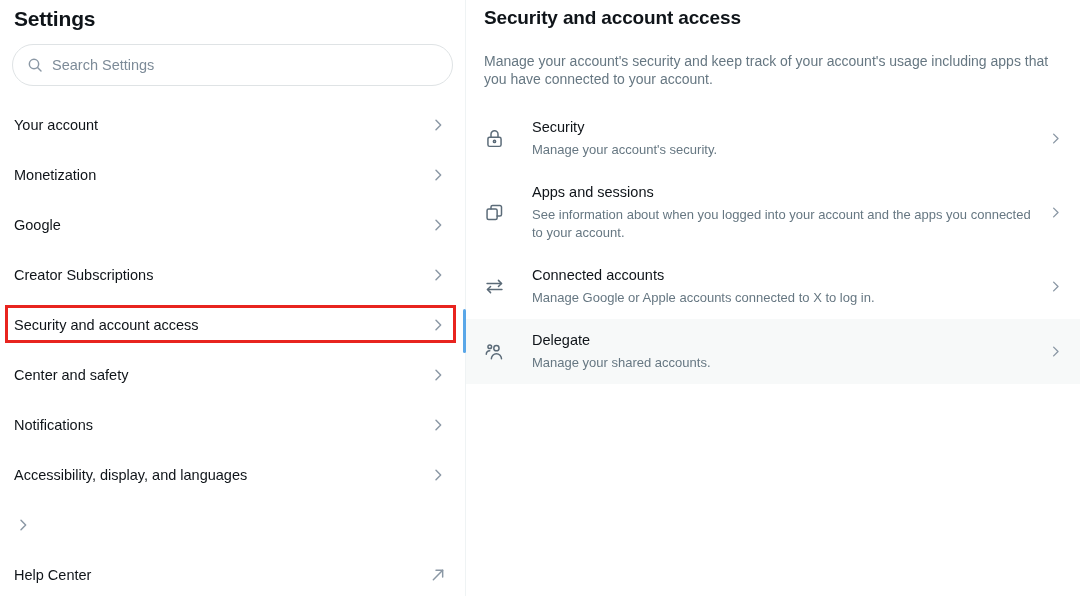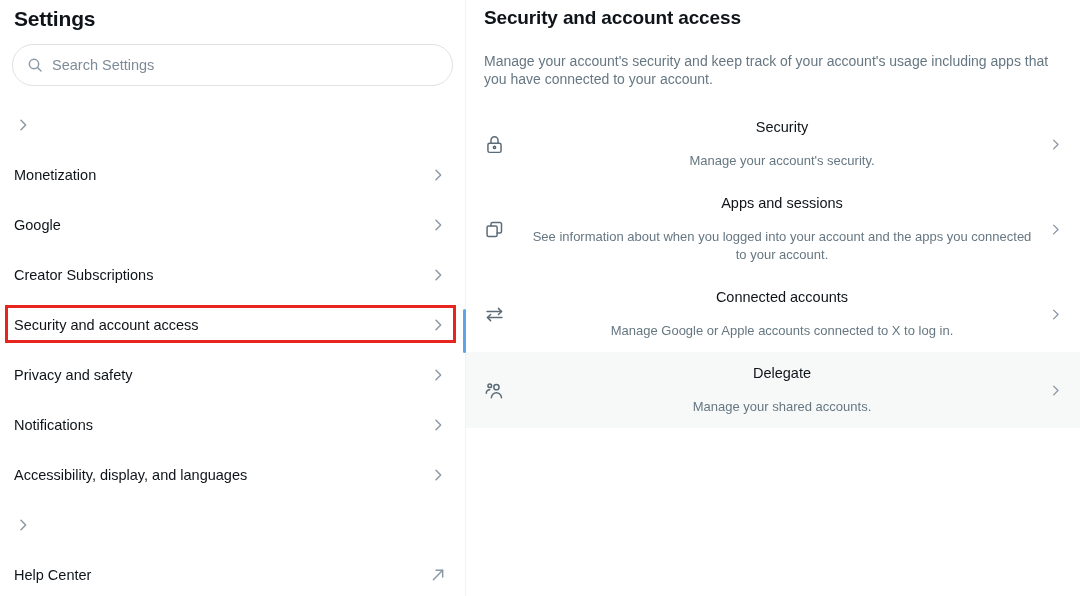--- a/index.html
+++ b/index.html
@@ -166,21 +166,20 @@
     margin-top: 18px;
   }
 
   .settings-row {
     display: flex;
     align-items: center;
     padding: 12px 16px 12px 18px;
     cursor: pointer;
     background: transparent;
     min-height: 58px;
-    text-align: center;
   }
 
   .settings-row.hovered {
     background: #f7f9f9;
   }
 
   .row-icon {
     flex: 0 0 auto;
     width: 34px;
     display: flex;
@@ -196,21 +195,21 @@
     padding-right: 14px;
   }
 
   .row-title {
     font-size: 14.5px;
     color: #0f1419;
     line-height: 19px;
   }
 
   .row-sub {
-    margin-top: 15px;
+    margin-top: 4px;
     font-size: 13px;
     color: #667782;
     line-height: 18px;
   }
 
   .row-chev {
     flex: 0 0 auto;
     width: 18px;
     height: 18px;
     color: #8b98a5;
@@ -238,20 +237,21 @@
             <line x1="15.8" y1="15.8" x2="21" y2="21"></line>
           </svg>
         </span>
         <input class="search-input" type="text" placeholder="Search Settings" style="">
       </div>
     </div>
 
     <nav class="nav-list">
 
       <div class="nav-item">
+        <span class="nav-label">Your account</span>
         <span class="nav-chev">
           <svg width="16" height="16" viewBox="0 0 24 24" fill="none" stroke="currentColor" stroke-width="2.2" stroke-linecap="round" stroke-linejoin="round">
               <polyline points="9 5 16 12 9 19"></polyline>
             </svg>
         </span>
       </div>
 
       <div class="nav-item">
         <span class="nav-label">Monetization</span>
         <span class="nav-chev">
@@ -283,21 +283,21 @@
         <span class="nav-label">Security and account access</span>
         <span class="nav-chev">
           <svg width="16" height="16" viewBox="0 0 24 24" fill="none" stroke="currentColor" stroke-width="2.2" stroke-linecap="round" stroke-linejoin="round">
               <polyline points="9 5 16 12 9 19"></polyline>
             </svg>
         </span>
         <span class="active-indicator"></span>
       </div>
 
       <div class="nav-item">
-        <span class="nav-label">Privacy and safety</span>
+        <span class="nav-label">Center and safety</span>
         <span class="nav-chev">
           <svg width="16" height="16" viewBox="0 0 24 24" fill="none" stroke="currentColor" stroke-width="2.2" stroke-linecap="round" stroke-linejoin="round">
               <polyline points="9 5 16 12 9 19"></polyline>
             </svg>
         </span>
       </div>
 
       <div class="nav-item">
         <span class="nav-label">Notifications</span>
         <span class="nav-chev">

